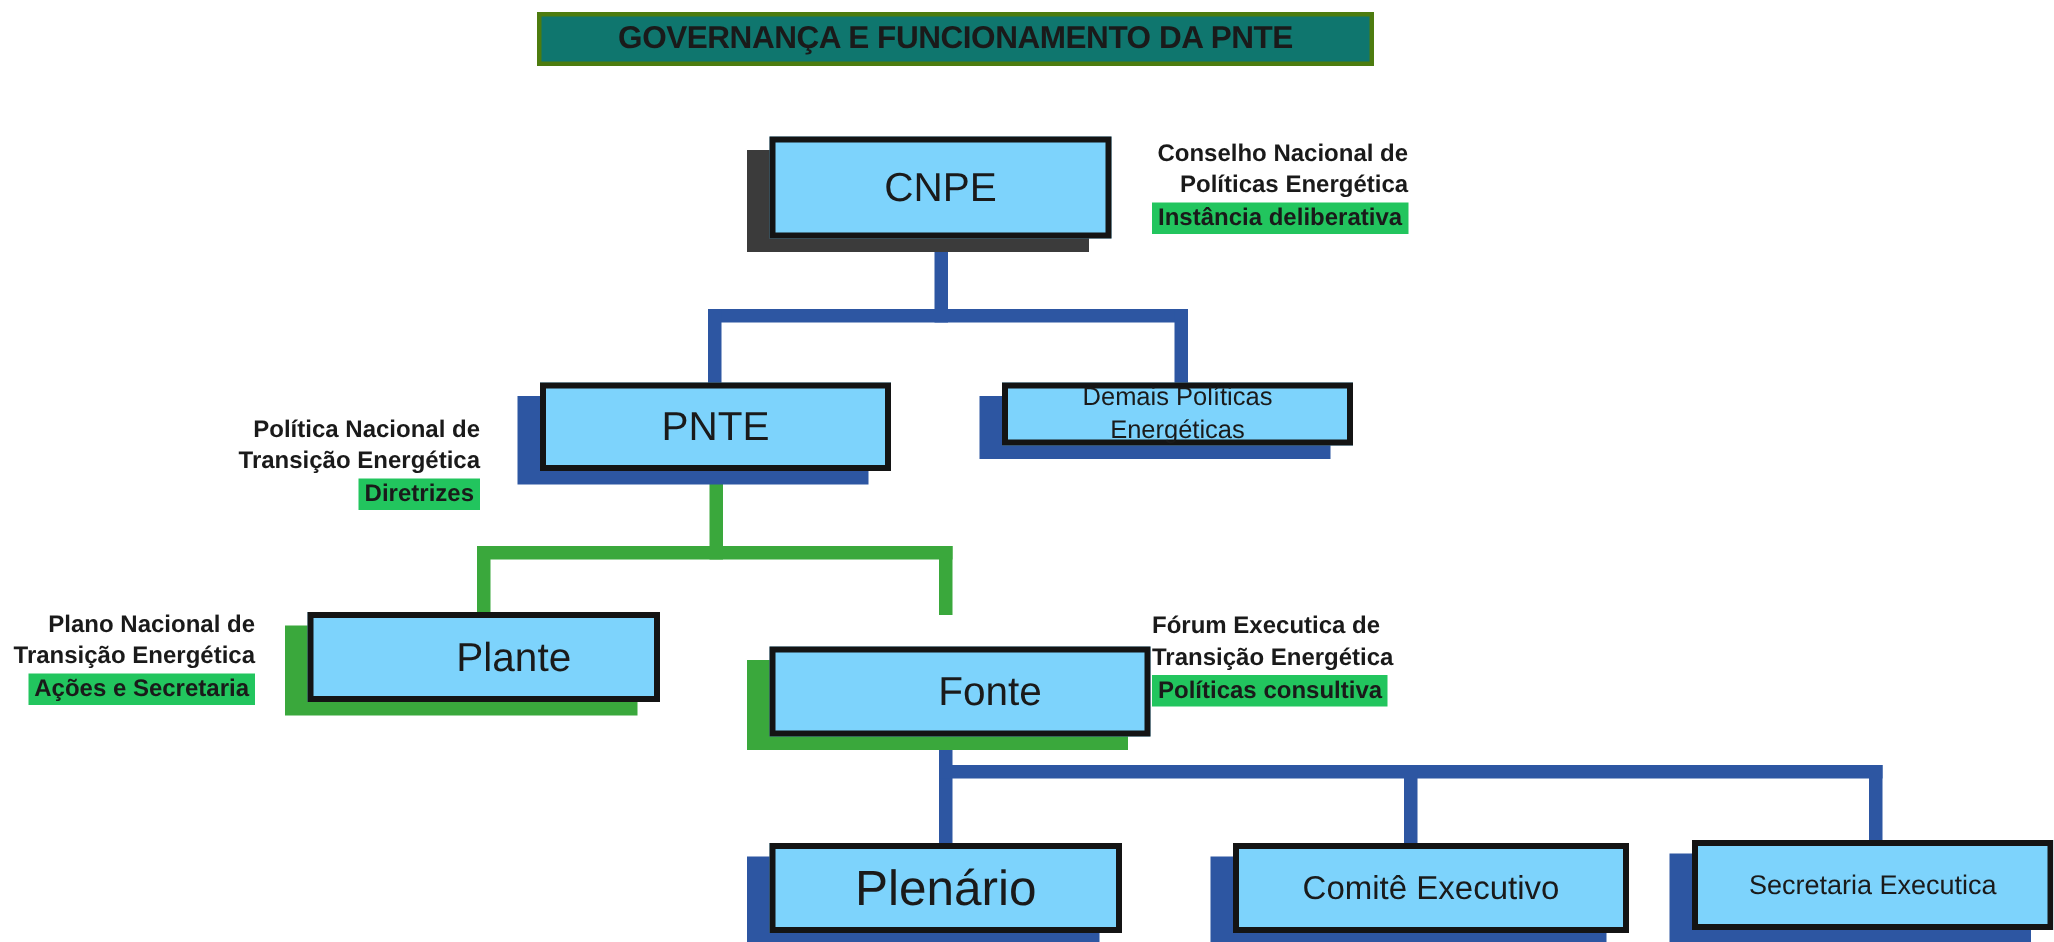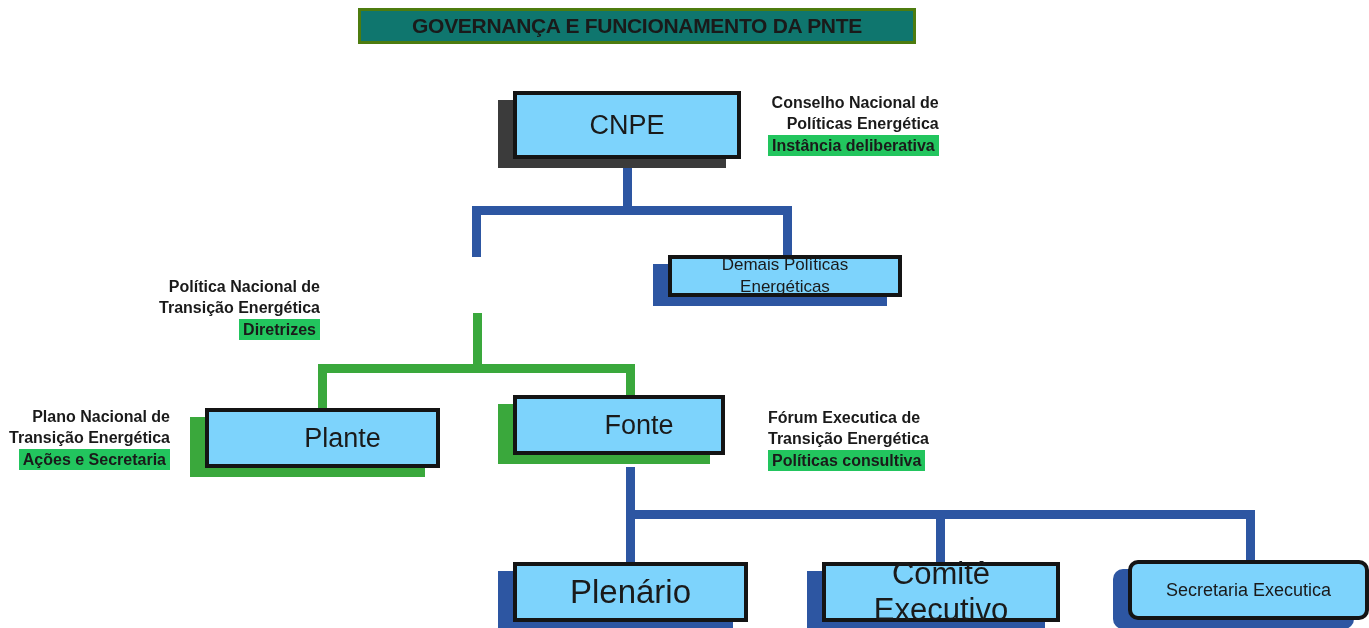--- a/index.html
+++ b/index.html
@@ -36,24 +36,24 @@
     color: #1a1a1a;
   }
   .shadow-dark  { box-shadow: -15px 9px 0 0 #3b3b3b; }
   .shadow-blue  { box-shadow: -15px 9px 0 0 #2d56a2; }
   .shadow-green { box-shadow: -15px 9px 0 0 #3aa83c; padding-left: 40px; }
 
   .node-cnpe      { left: 513px; top:  91px; width: 228px; height: 68px; font-size: 27px; }
   .node-pnte      { left: 360px; top: 255px; width: 234px; height: 59px; font-size: 27px; }
   .node-demais    { left: 668px; top: 255px; width: 234px; height: 42px; font-size: 17px; line-height: 22px; }
   .node-plante    { left: 205px; top: 408px; width: 235px; height: 60px; font-size: 27px; }
-  .node-fonte     { left: 513px; top: 395px; width: 212px; height: 60px; font-size: 27px; }
+  .node-fonte     { left: 513px; top: 431px; width: 254px; height: 60px; font-size: 27px; }
   .node-plenario  { left: 513px; top: 562px; width: 235px; height: 60px; font-size: 33px; }
-  .node-comite    { left: 822px; top: 562px; width: 238px; height: 60px; font-size: 31px; }
-  .node-secretaria{ left: 1128px; top: 560px; width: 241px; height: 60px; font-size: 18px; border-radius: 10px; }
+  .node-comite    { left: 822px; top: 562px; width: 264px; height: 60px; font-size: 22px; }
+  .node-secretaria{ left: 1128px; top: 560px; width: 241px; height: 60px; font-size: 18px; }
 
   .line { position: absolute; }
   .blue  { background: #2d56a2; }
   .green { background: #3aa83c; }
 
   
   .ln-cnpe-stem   { left: 623px; top: 158px; width: 9px;  height: 57px; }
   .ln-cnpe-hbar   { left: 472px; top: 206px; width: 320px; height: 9px; }
   .ln-to-pnte     { left: 472px; top: 206px; width: 9px;  height: 51px; }
   .ln-to-demais   { left: 783px; top: 206px; width: 9px;  height: 51px; }
@@ -109,20 +109,23 @@
 
   <div class="line blue  ln-fonte-stem"></div>
   <div class="line blue  ln-fonte-hbar"></div>
   <div class="line blue  ln-to-comite"></div>
   <div class="line blue  ln-to-secret"></div>
 
   <div class="node shadow-dark node-cnpe">
     <span>CNPE</span>
   </div>
 
+  <div class="node shadow-blue node-pnte">
+    <span>PNTE</span>
+  </div>
 
   <div class="node shadow-blue node-demais">
     <span>
       <span>Demais Políticas</span><br>
       <span>Energéticas</span>
     </span>
   </div>
 
   <div class="node shadow-green node-plante">
     <span>Plante</span>

